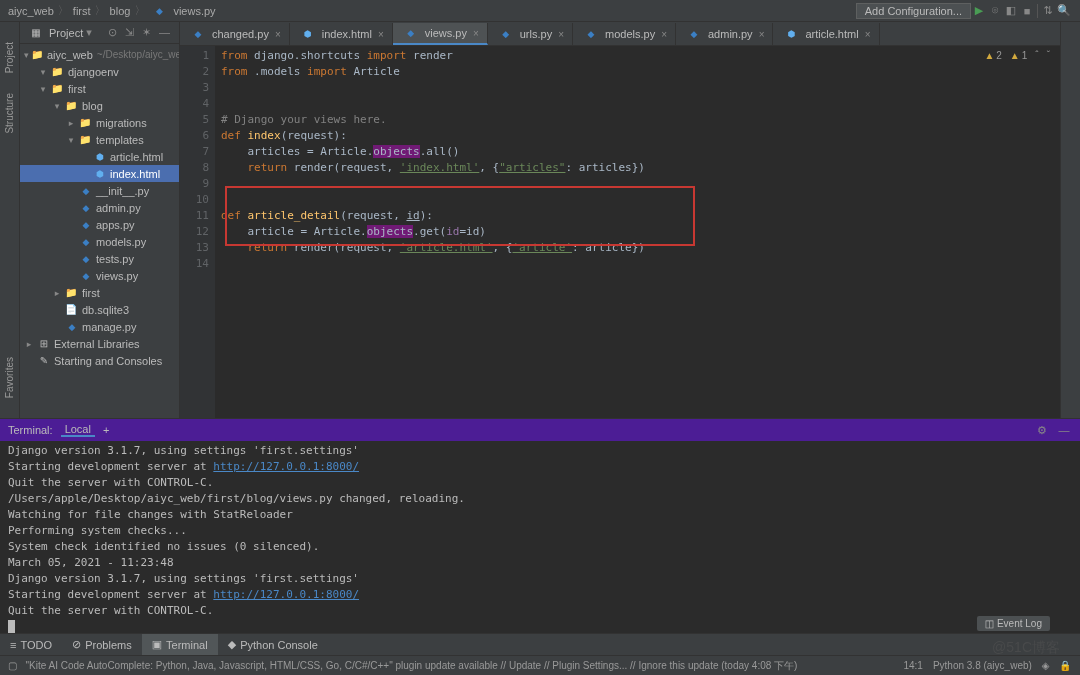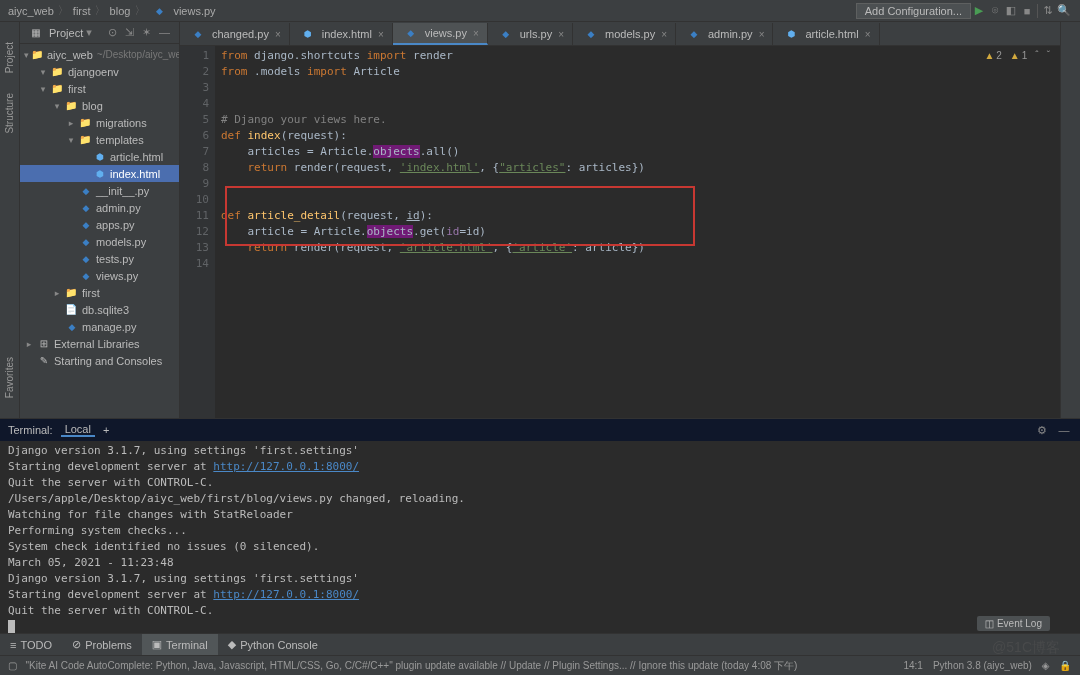--- a/index.html
+++ b/index.html
@@ -59,21 +59,21 @@
     .kw { color: #cc7832; }
     .str { color: #6a8759; text-decoration: underline; }
     .cmt { color: #808080; }
     .fn { color: #ffc66d; }
     .hl { background: #701a75; }
     .highlight-box { position: absolute; left: 10px; top: 140px; width: 470px; height: 60px; border: 2px solid #c73832; pointer-events: none; }
     .editor-overlay { position: absolute; top: 4px; right: 10px; display: flex; align-items: center; gap: 8px; font-size: 10px; color: #999; }
     .warn-badge { display: flex; align-items: center; gap: 2px; }
     .warn-icon { color: #d2a93e; }
     .terminal-panel { height: 215px; background: #2b2b2b; border-top: 1px solid #323232; display: flex; flex-direction: column; }
-    .terminal-tabs { height: 22px; background: #0f172a; display: flex; align-items: center; padding: 0 8px; }
+    .terminal-tabs { height: 22px; background: #4c1d95; display: flex; align-items: center; padding: 0 8px; }
     .terminal-title { font-size: 11px; color: #bbb; }
     .terminal-local { margin-left: 8px; font-size: 11px; color: #bbb; border-bottom: 2px solid #4a88c7; padding: 0 4px; }
     .terminal-add { margin-left: 8px; color: #bbb; cursor: pointer; }
     .terminal-icons { margin-left: auto; display: flex; gap: 6px; }
     .terminal-body { flex: 1; padding: 2px 8px; font-family: 'Menlo', 'Consolas', monospace; font-size: 11px; line-height: 16px; color: #bbb; overflow: auto; }
     .terminal-body a { color: #4a88c7; text-decoration: underline; }
     .cursor-block { display: inline-block; width: 7px; height: 13px; background: #bbb; vertical-align: text-bottom; }
     .bottom-tabs { height: 22px; background: #3c3f41; display: flex; align-items: center; border-top: 1px solid #323232; }
     .bot-tab { padding: 0 10px; height: 100%; display: flex; align-items: center; gap: 4px; font-size: 11px; color: #bbb; cursor: pointer; }
     .bot-tab.active { background: #515658; }

